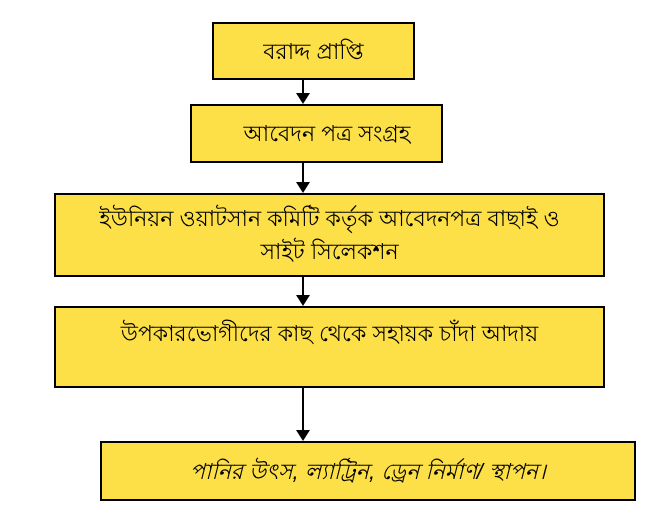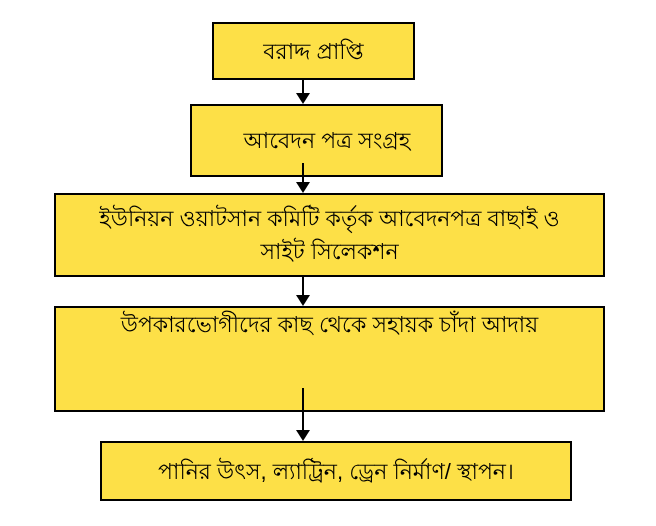--- a/index.html
+++ b/index.html
@@ -22,24 +22,24 @@
     border: 2px solid #000000;
     background: #fde047;
     display: flex;
     align-items: center;
     justify-content: center;
     text-align: center;
     font-size: 22px;
     line-height: 1.5;
   }
   .box1 { left: 212px; top: 22px;  width: 203px; height: 58px; }
-  .box2 { left: 190px; top: 104px; width: 253px; height: 73px; padding-left: 21px; }
+  .box2 { left: 190px; top: 104px; width: 253px; height: 59px; padding-left: 21px; }
   .box3 { left: 54px;  top: 193px; width: 551px; height: 84px; padding: 0 28px; }
-  .box4 { left: 54px;  top: 306px; width: 551px; height: 106px; align-items: flex-start; }
-  .box5 { left: 100px; top: 441px; width: 472px; height: 60px; }
+  .box4 { left: 54px;  top: 306px; width: 551px; height: 82px; align-items: flex-start; padding-top: 9px; }
+  .box5 { left: 100px; top: 441px; width: 536px; height: 60px; font-style: italic; }
   .arrow {
     position: absolute;
     width: 14px;
     display: flex;
     flex-direction: column;
     align-items: center;
   }
   .arrow .shaft {
     width: 2px;
     background: #000000;

